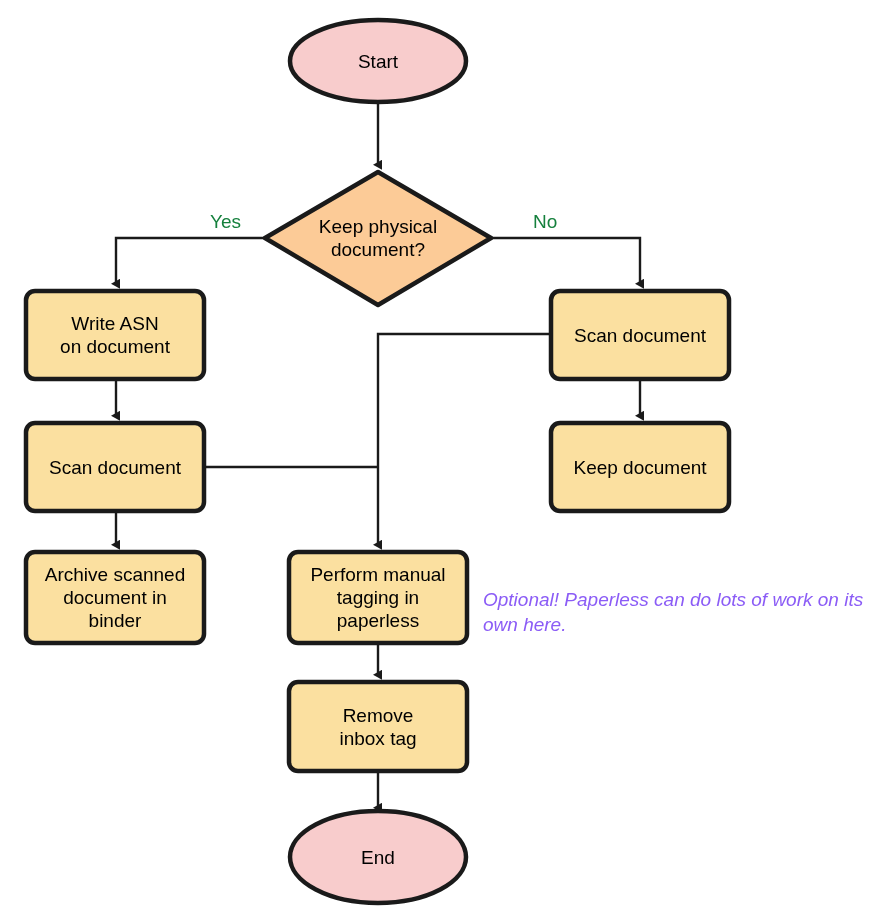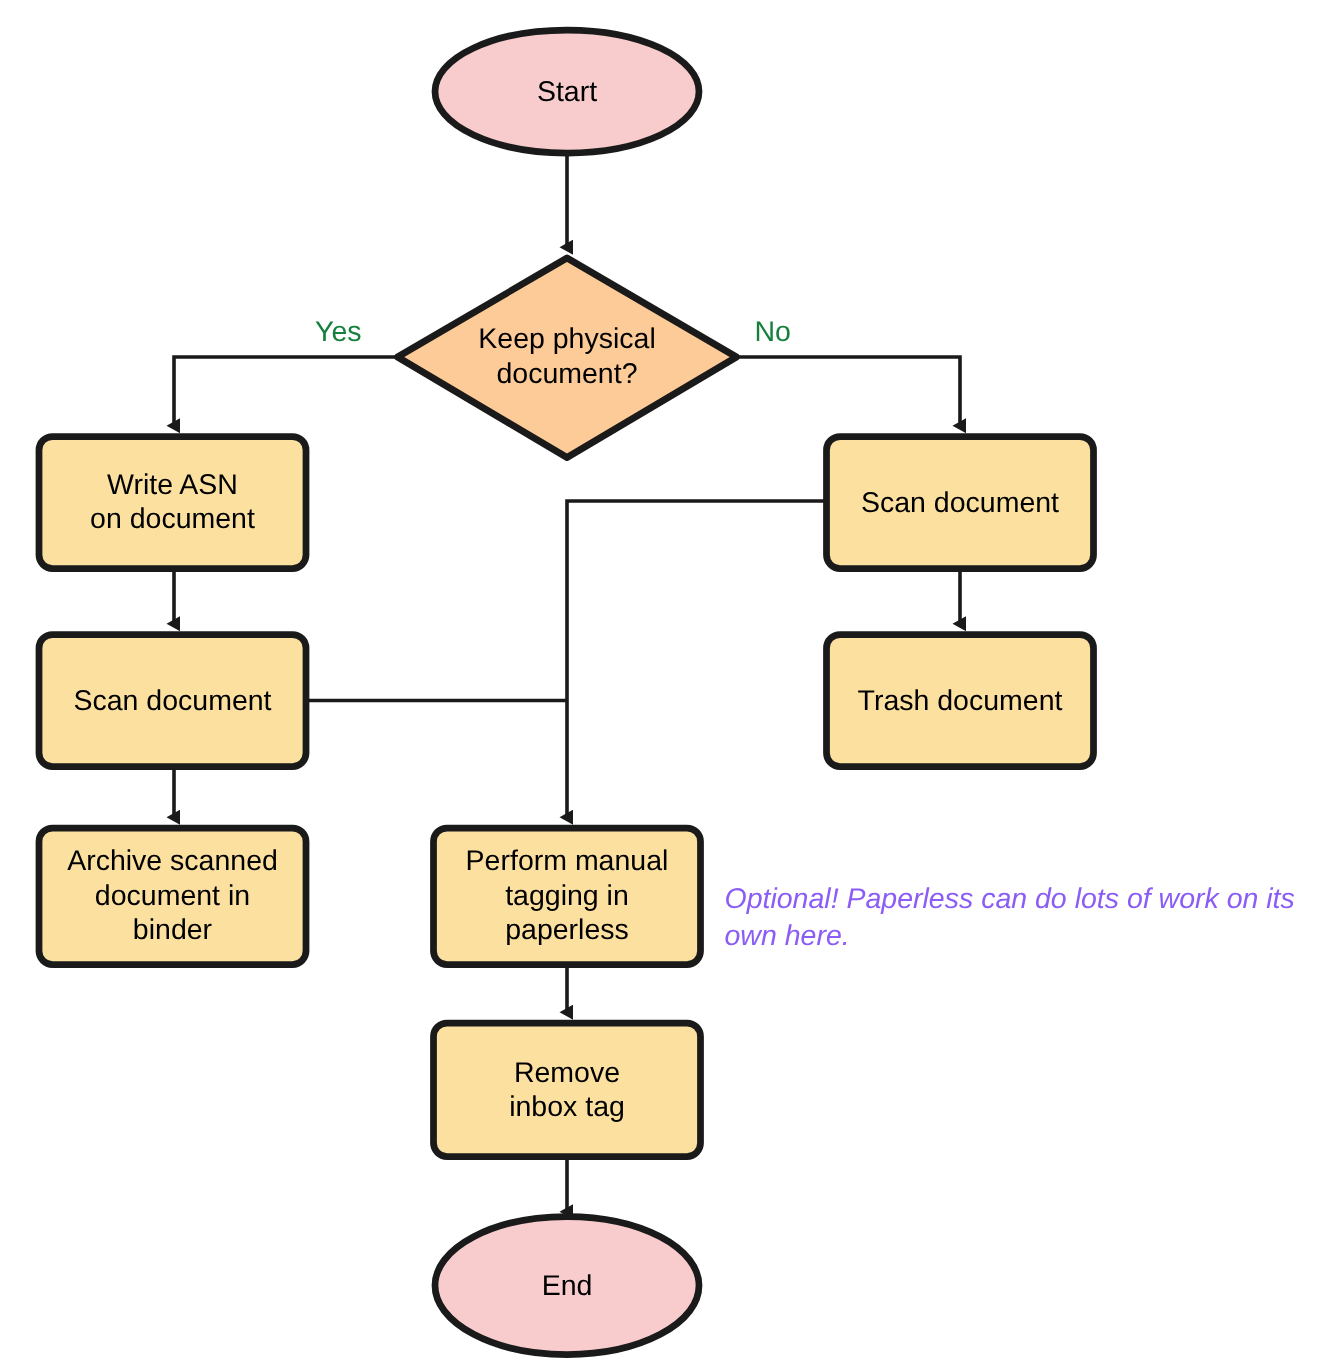--- a/index.html
+++ b/index.html
@@ -128,34 +128,34 @@
 on document</div>
 
   <div class="node-label" style="left:26px; top:423px; width:178px; height:88px;">Scan document</div>
 
   <div class="node-label" style="left:26px; top:552px; width:178px; height:91px;">Archive scanned
 document in
 binder</div>
 
   <div class="node-label" style="left:551px; top:291px; width:178px; height:88px;">Scan document</div>
 
-  <div class="node-label" style="left:551px; top:423px; width:178px; height:88px;">Trash document</div>
+  <div class="node-label" style="left:551px; top:423px; width:178px; height:88px;">Keep document</div>
 
   <div class="node-label" style="left:289px; top:552px; width:178px; height:91px;">Perform manual
 tagging in
 paperless</div>
 
   <div class="node-label" style="left:290px; top:811px; width:176px; height:92px;">End</div>
 
   <div class="node-label" style="left:289px; top:682px; width:178px; height:89px;">Remove
 inbox tag</div>
 
   <div class="edge-label" style="left:210px; top:211px;">Yes</div>
 
-  <div class="edge-label" style="left:503px; top:211px;">No</div>
+  <div class="edge-label" style="left:533px; top:211px;">No</div>
 
   <div class="annotation-note" style="left:483px; top:587px; width:400px;">Optional! Paperless can do lots of work on its own here.</div>
 
   <div class="hit" style="left:290px; top:20px; width:176px; height:82px; border-radius:50%;"></div>
   <div class="hit" style="left:265px; top:172px; width:226px; height:133px;"></div>
   <div class="hit" style="left:26px; top:291px; width:178px; height:88px;"></div>
   <div class="hit" style="left:26px; top:423px; width:178px; height:88px;"></div>
   <div class="hit" style="left:26px; top:552px; width:178px; height:91px;"></div>
   <div class="hit" style="left:551px; top:291px; width:178px; height:88px;"></div>
   <div class="hit" style="left:551px; top:423px; width:178px; height:88px;"></div>

